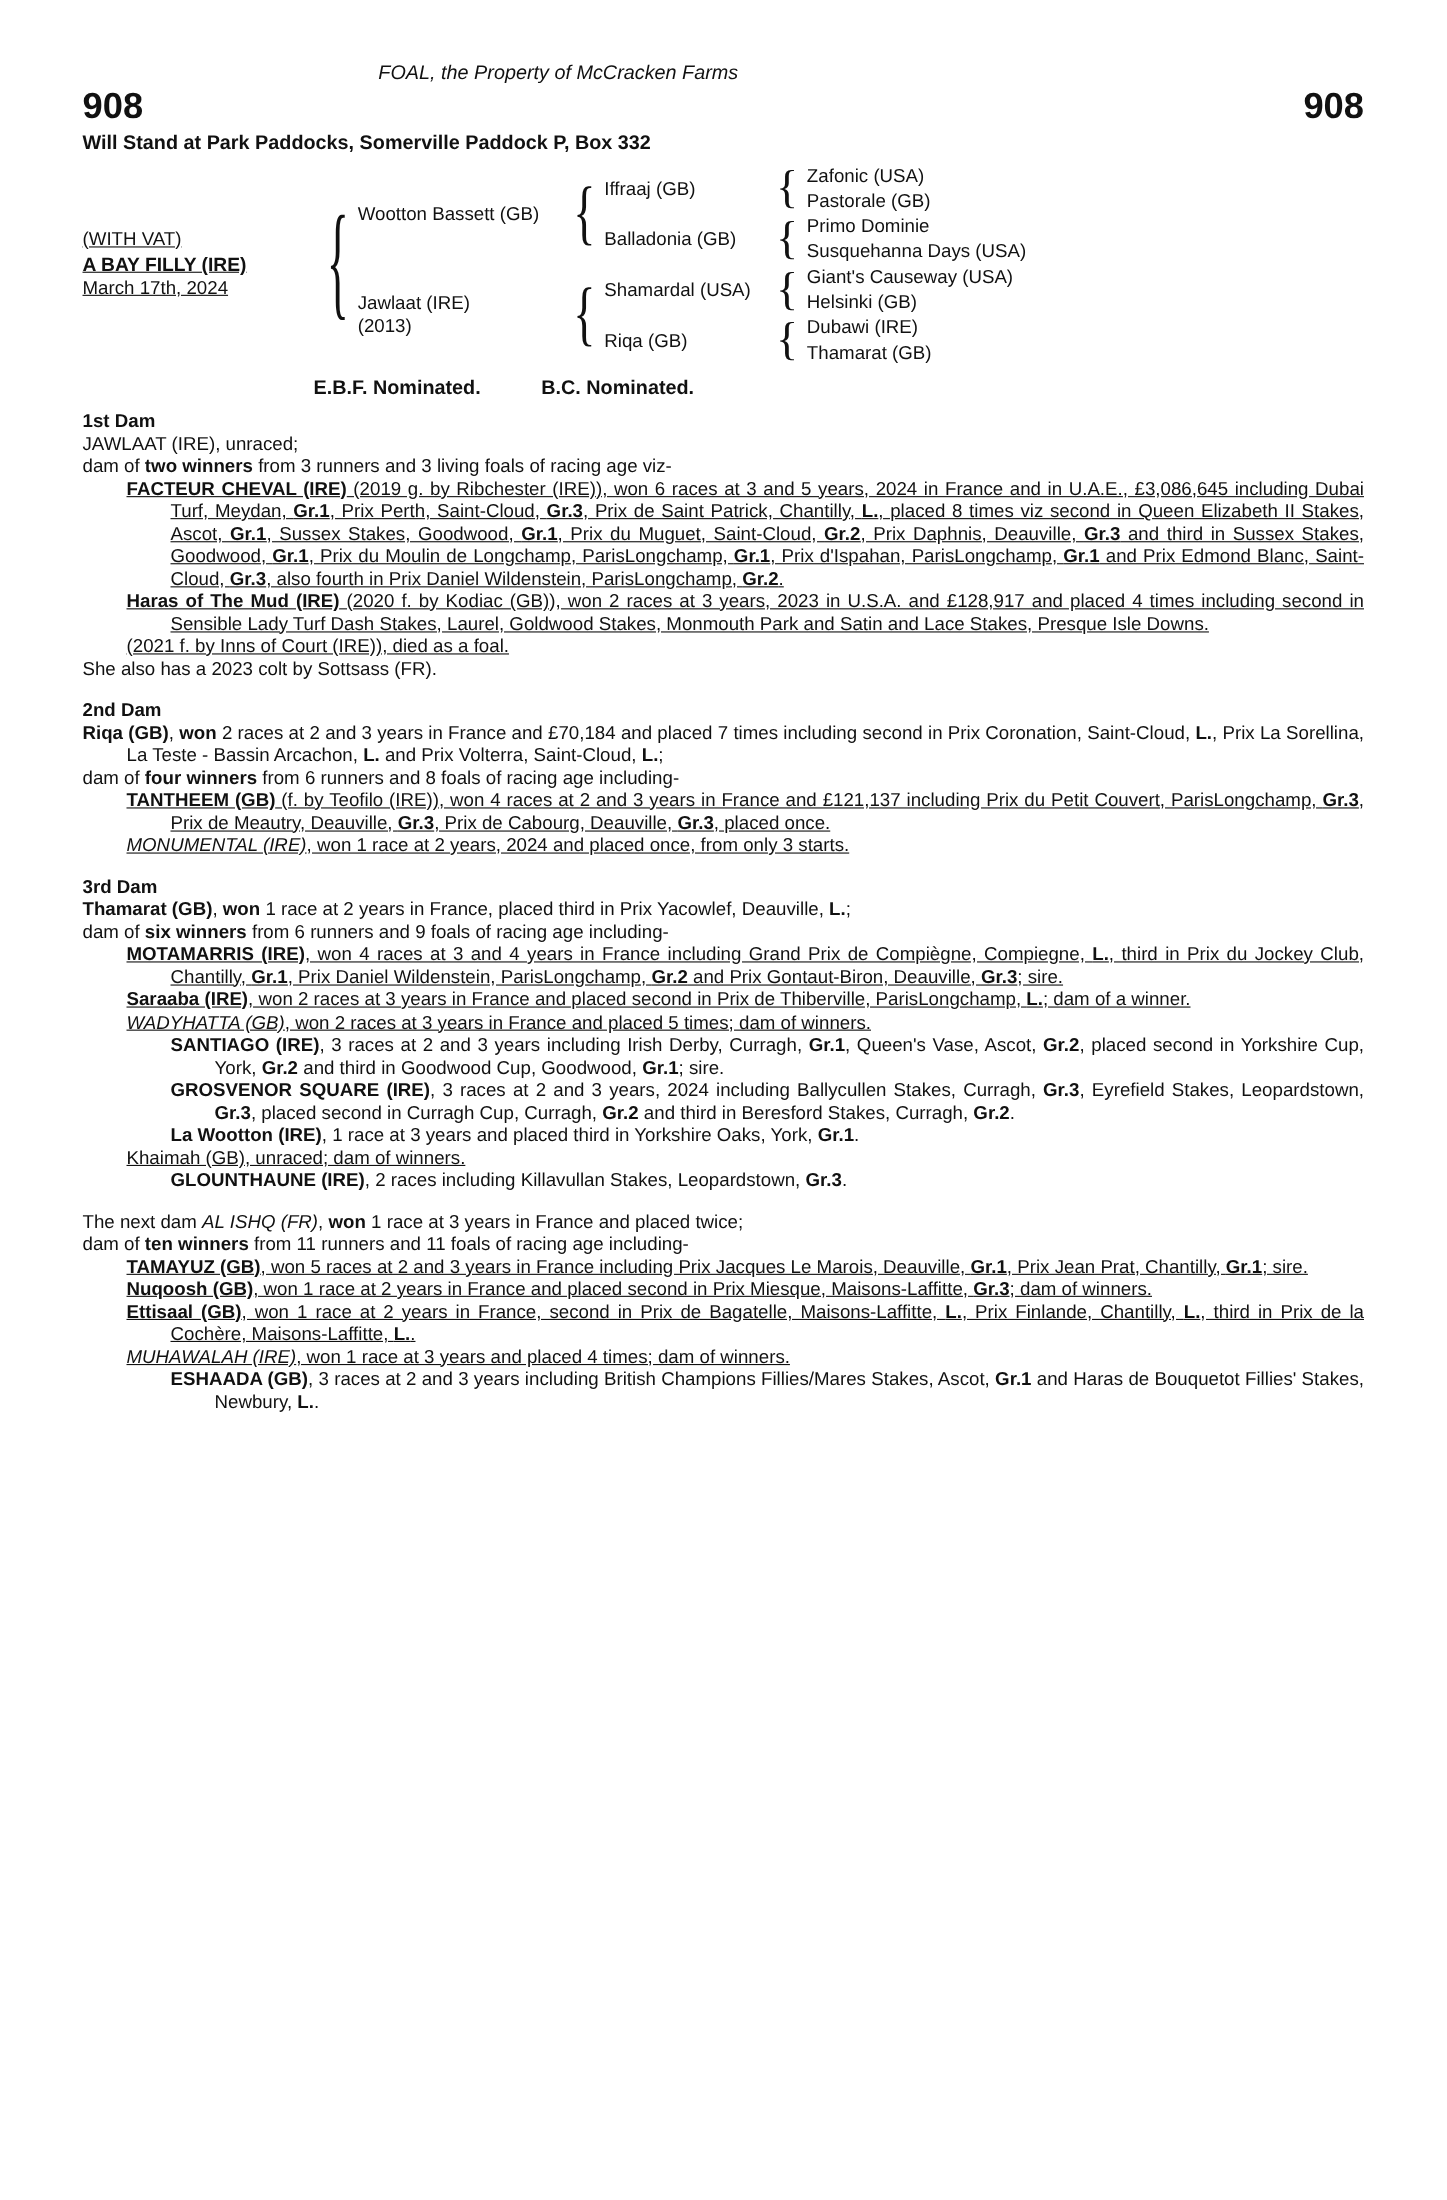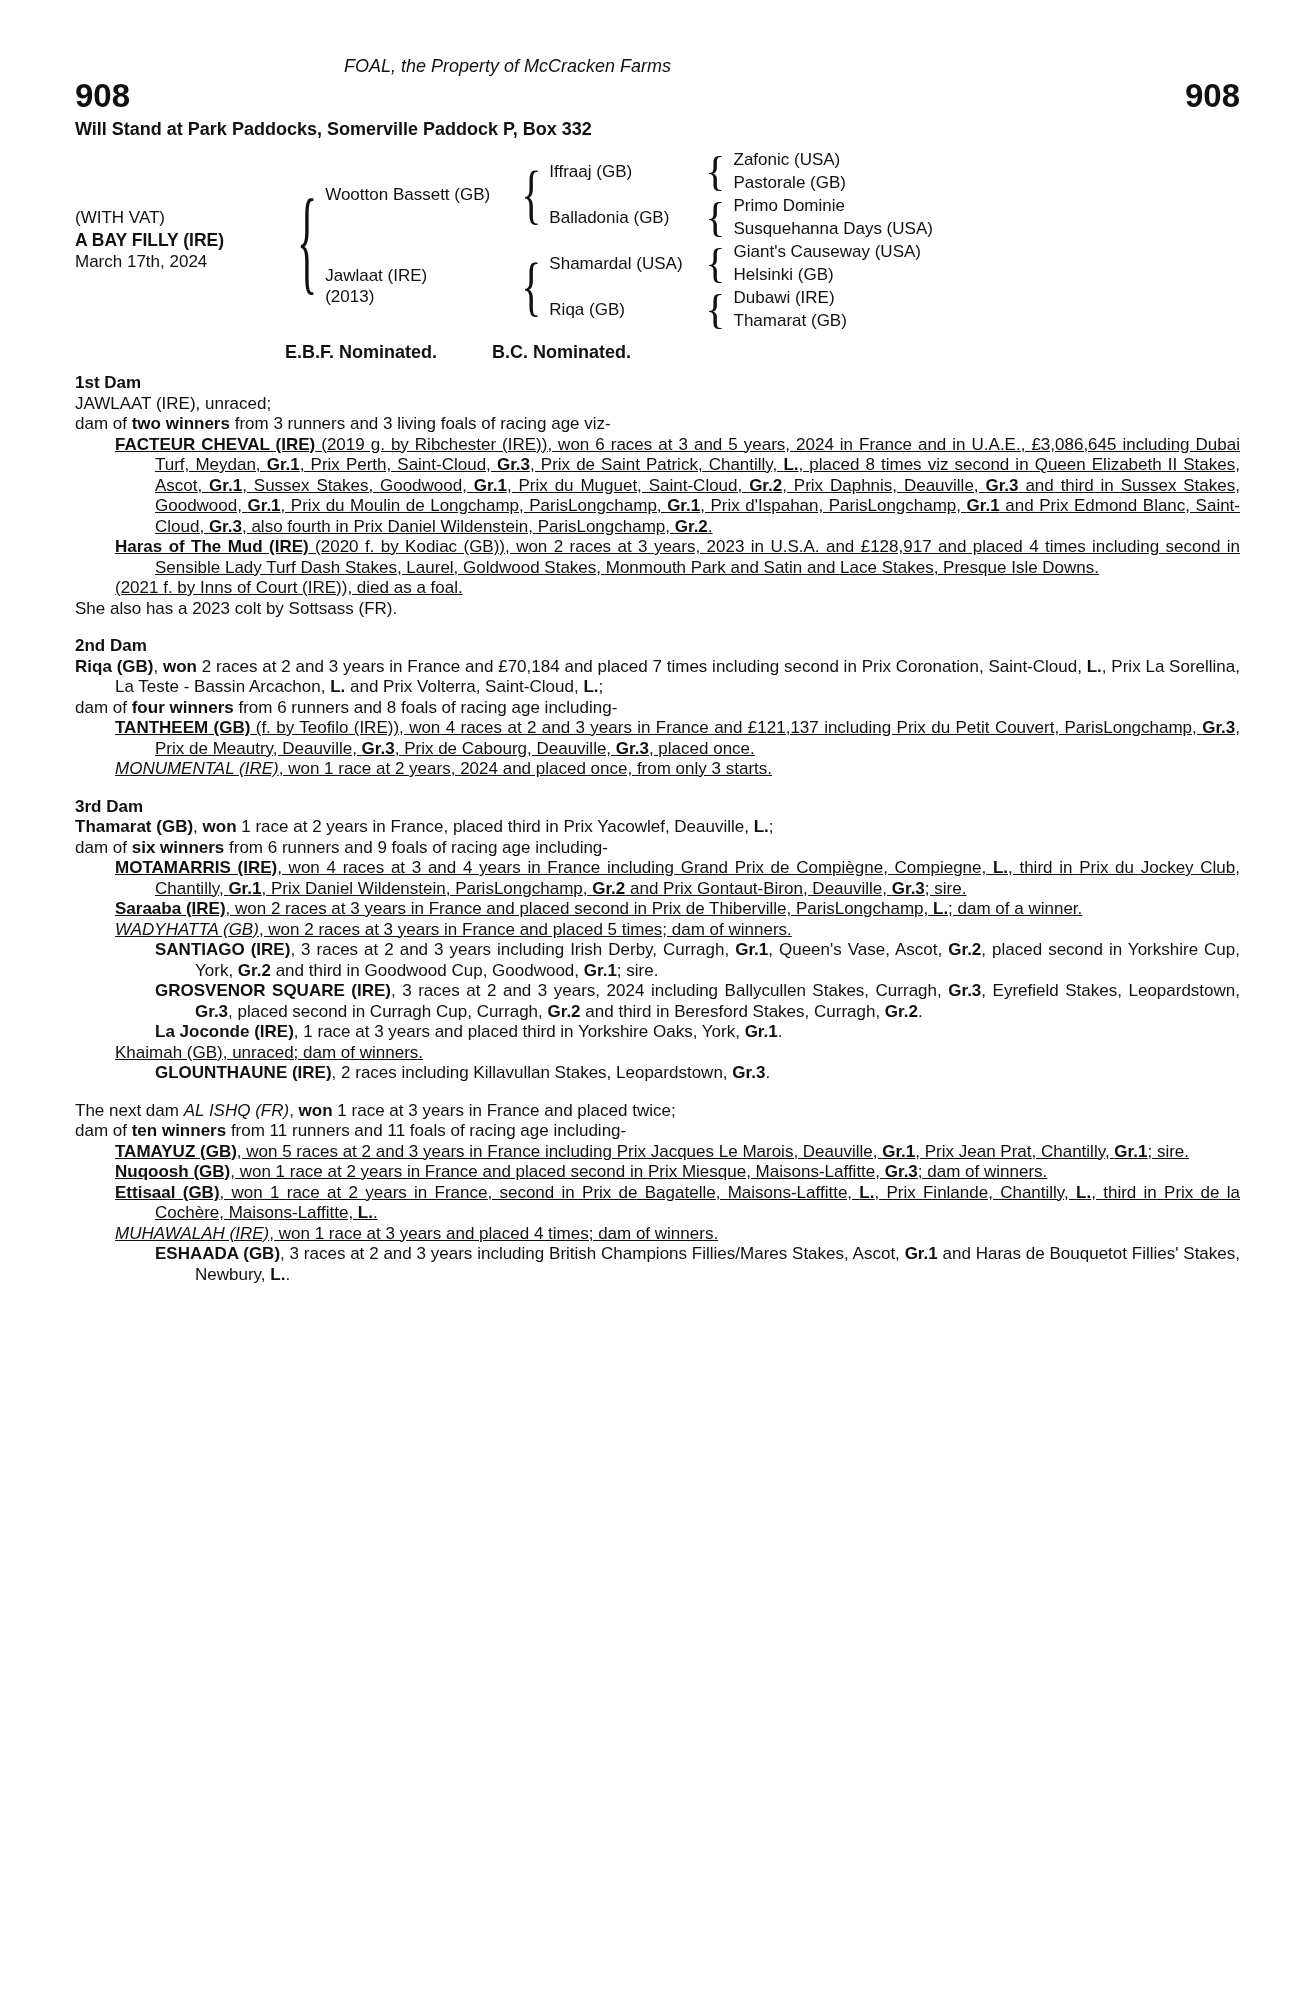--- a/index.html
+++ b/index.html
@@ -13,21 +13,21 @@
   .page { padding:56px 75px 40px 75px; }
 
   
   .property-line { text-align:center; font-style:italic; font-size:18px; padding-right:300px; }
   .lot-row { display:flex; justify-content:space-between; align-items:baseline; margin-top:0px; }
   .lot-number { font-size:33px; font-weight:bold; }
   .stand-line { font-weight:bold; font-size:18px; margin-top:4px; }
 
   
   .ped-tree { display:flex; align-items:center; margin-top:8px; }
-  .ped-subject { width:222px; font-size:17px; line-height:22px; }
+  .ped-subject { width:222px; font-size:17px; line-height:22px;text-decoration:underline; }
   .subject-name { font-weight:bold; font-size:17.5px; }
   .ped-col { display:flex; flex-direction:column; }
   .ped-node { display:flex; align-items:center; }
   .ped-name { font-size:17px; line-height:21px; }
   .ped-node.l1 > .ped-name { width:196px; }
   .ped-node.l2 > .ped-name { width:156px; }
   .leaves { display:flex; flex-direction:column; justify-content:center; }
   .leaves > div { height:23px; display:flex; align-items:center; font-size:17px; }
   .brace {
     font-family:"Liberation Serif", serif;
@@ -148,21 +148,21 @@
       </section>
       <section class="dam-section">
         <div class="sec-heading">3rd Dam</div>
         <p class="para ind0"><span class="b">Thamarat (GB)</span><span>, </span><span class="b">won</span><span> 1 race at 2 years in France, placed third in Prix Yacowlef, Deauville, </span><span class="b">L.</span><span>;</span></p>
         <p class="para ind0"><span>dam of </span><span class="b">six winners</span><span> from 6 runners and 9 foals of racing age including-</span></p>
         <p class="para ind1"><span class="b">MOTAMARRIS (IRE)</span><span>, won 4 races at 3 and 4 years in France including Grand Prix de Compiègne, Compiegne, </span><span class="b">L.</span><span>, third in Prix du Jockey Club, Chantilly, </span><span class="b">Gr.1</span><span>, Prix Daniel Wildenstein, ParisLongchamp, </span><span class="b">Gr.2</span><span> and Prix Gontaut-Biron, Deauville, </span><span class="b">Gr.3</span><span>; sire.</span></p>
         <p class="para ind1"><span class="b">Saraaba (IRE)</span><span>, won 2 races at 3 years in France and placed second in Prix de Thiberville, ParisLongchamp, </span><span class="b">L.</span><span>; dam of a winner.</span></p>
         <p class="para ind1"><span class="i">WADYHATTA (GB)</span><span>, won 2 races at 3 years in France and placed 5 times; dam of winners.</span></p>
         <p class="para ind2"><span class="b">SANTIAGO (IRE)</span><span>, 3 races at 2 and 3 years including Irish Derby, Curragh, </span><span class="b">Gr.1</span><span>, Queen's Vase, Ascot, </span><span class="b">Gr.2</span><span>, placed second in Yorkshire Cup, York, </span><span class="b">Gr.2</span><span> and third in Goodwood Cup, Goodwood, </span><span class="b">Gr.1</span><span>; sire.</span></p>
         <p class="para ind2"><span class="b">GROSVENOR SQUARE (IRE)</span><span>, 3 races at 2 and 3 years, 2024 including Ballycullen Stakes, Curragh, </span><span class="b">Gr.3</span><span>, Eyrefield Stakes, Leopardstown, </span><span class="b">Gr.3</span><span>, placed second in Curragh Cup, Curragh, </span><span class="b">Gr.2</span><span> and third in Beresford Stakes, Curragh, </span><span class="b">Gr.2</span><span>.</span></p>
-        <p class="para ind2"><span class="b">La Joconde (IRE)</span><span>, 1 race at 3 years and placed third in Yorkshire Oaks, York, </span><span class="b">Gr.1</span><span>.</span></p>
+        <p class="para ind2"><span class="b">La Wootton (IRE)</span><span>, 1 race at 3 years and placed third in Yorkshire Oaks, York, </span><span class="b">Gr.1</span><span>.</span></p>
         <p class="para ind1"><span>Khaimah (GB), unraced; dam of winners.</span></p>
         <p class="para ind2"><span class="b">GLOUNTHAUNE (IRE)</span><span>, 2 races including Killavullan Stakes, Leopardstown, </span><span class="b">Gr.3</span><span>.</span></p>
       </section>
       <section class="dam-section">
         <p class="para ind0"><span>The next dam </span><span class="i">AL ISHQ (FR)</span><span>, </span><span class="b">won</span><span> 1 race at 3 years in France and placed twice;</span></p>
         <p class="para ind0"><span>dam of </span><span class="b">ten winners</span><span> from 11 runners and 11 foals of racing age including-</span></p>
         <p class="para ind1"><span class="b">TAMAYUZ (GB)</span><span>, won 5 races at 2 and 3 years in France including Prix Jacques Le Marois, Deauville, </span><span class="b">Gr.1</span><span>, Prix Jean Prat, Chantilly, </span><span class="b">Gr.1</span><span>; sire.</span></p>
         <p class="para ind1"><span class="b">Nuqoosh (GB)</span><span>, won 1 race at 2 years in France and placed second in Prix Miesque, Maisons-Laffitte, </span><span class="b">Gr.3</span><span>; dam of winners.</span></p>
         <p class="para ind1"><span class="b">Ettisaal (GB)</span><span>, won 1 race at 2 years in France, second in Prix de Bagatelle, Maisons-Laffitte, </span><span class="b">L.</span><span>, Prix Finlande, Chantilly, </span><span class="b">L.</span><span>, third in Prix de la Cochère, Maisons-Laffitte, </span><span class="b">L.</span><span>.</span></p>
         <p class="para ind1"><span class="i">MUHAWALAH (IRE)</span><span>, won 1 race at 3 years and placed 4 times; dam of winners.</span></p>

